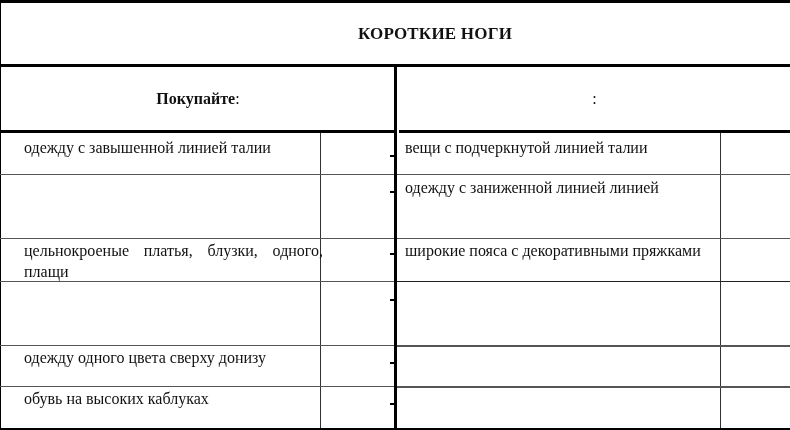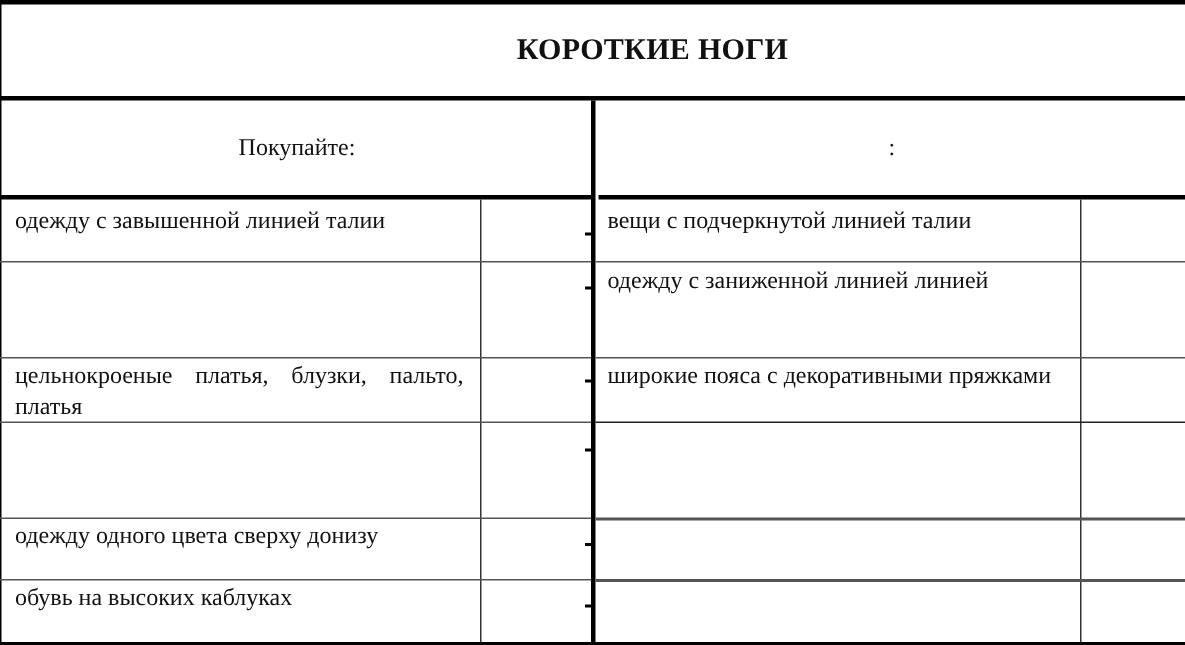--- a/index.html
+++ b/index.html
@@ -2,33 +2,33 @@
 <html><head>
   <meta charset="utf-8">
   <style>
     html, body { margin:0; padding:0; background:#fff; }
     body { width:790px; height:430px; position:relative; overflow:hidden;
       font-family:"Liberation Serif", serif; color:#111; }
     .frame { position:absolute; left:0; top:0; width:790px; height:430px; }
     .title-row { position:absolute; left:0; top:0; width:790px; height:67px;
       border-top:3px solid #000; border-bottom:3px solid #000; box-sizing:border-box;
       display:flex; align-items:center; justify-content:center; }
-    .title { font-weight:bold; font-size:20px; letter-spacing:0.2px; margin-left:80px; }
+    .title { font-weight:bold; font-size:17px; letter-spacing:0.2px; margin-left:80px; }
     .hdr { position:absolute; top:67px; height:66px; box-sizing:border-box;
       border-bottom:3px solid #000; display:flex; align-items:center; justify-content:center;
       font-size:16px; }
-    .hdr b { font-weight:normal; }
+    .hdr b { font-weight:bold; }
     .hdr-left { left:0; width:396px; }
     .hdr-right { left:399px; width:391px; }
     .vsep { position:absolute; left:394px; top:67px; width:3px; height:363px; background:#000; }
     .vline { position:absolute; width:1px; background:#333; top:133px; height:297px; }
     .hline { position:absolute; height:1px; background:#555; }
     .cell { position:absolute; font-size:16px; line-height:21px; box-sizing:border-box;
       padding:0 10px; text-align:justify; }
-    .cell.l { left:0; width:319px; }
+    .cell.l { left:14px; width:319px; }
     .cell.r { left:396px; width:325px; padding-left:9px; }
     .tick { position:absolute; left:390px; width:4px; height:2px; background:#000; }
     .bottom { position:absolute; left:0; top:428px; width:790px; height:2px; background:#000; }
     .leftedge { position:absolute; left:0; top:0; width:1px; height:430px; background:#000; }
   </style>
 </head>
 <body>
 
 <div class="frame">
   <div class="leftedge"></div>
@@ -62,21 +62,21 @@
   <div class="hline" style="left:397px;width:393px;top:386px;height:2px"></div>
 
   <div class="tick" style="top:155px"></div>
   <div class="tick" style="top:191px"></div>
   <div class="tick" style="top:253px"></div>
   <div class="tick" style="top:299px"></div>
   <div class="tick" style="top:362px"></div>
   <div class="tick" style="top:403px"></div>
 
   <div class="cell l" style="top:137px">одежду с завышенной линией талии</div>
-  <div class="cell l" style="top:240px">цельнокроеные платья, блузки, пальто, платья</div>
+  <div class="cell l" style="top:240px">цельнокроеные платья, блузки, одного, плащи</div>
   <div class="cell l" style="top:388px">обувь на высоких каблуках</div>
   <div class="cell l" style="top:347px">одежду одного цвета сверху донизу</div>
 
   <div class="cell r" style="top:137px">вещи с подчеркнутой линией талии</div>
   <div class="cell r" style="top:177px">одежду с заниженной линией линией</div>
   <div class="cell r" style="top:240px">широкие пояса с декоративными пряжками</div>
   <div class="cell r" style="top:347px"></div>
   <div class="cell r" style="top:388px"></div>
 
   <div class="bottom"></div>

